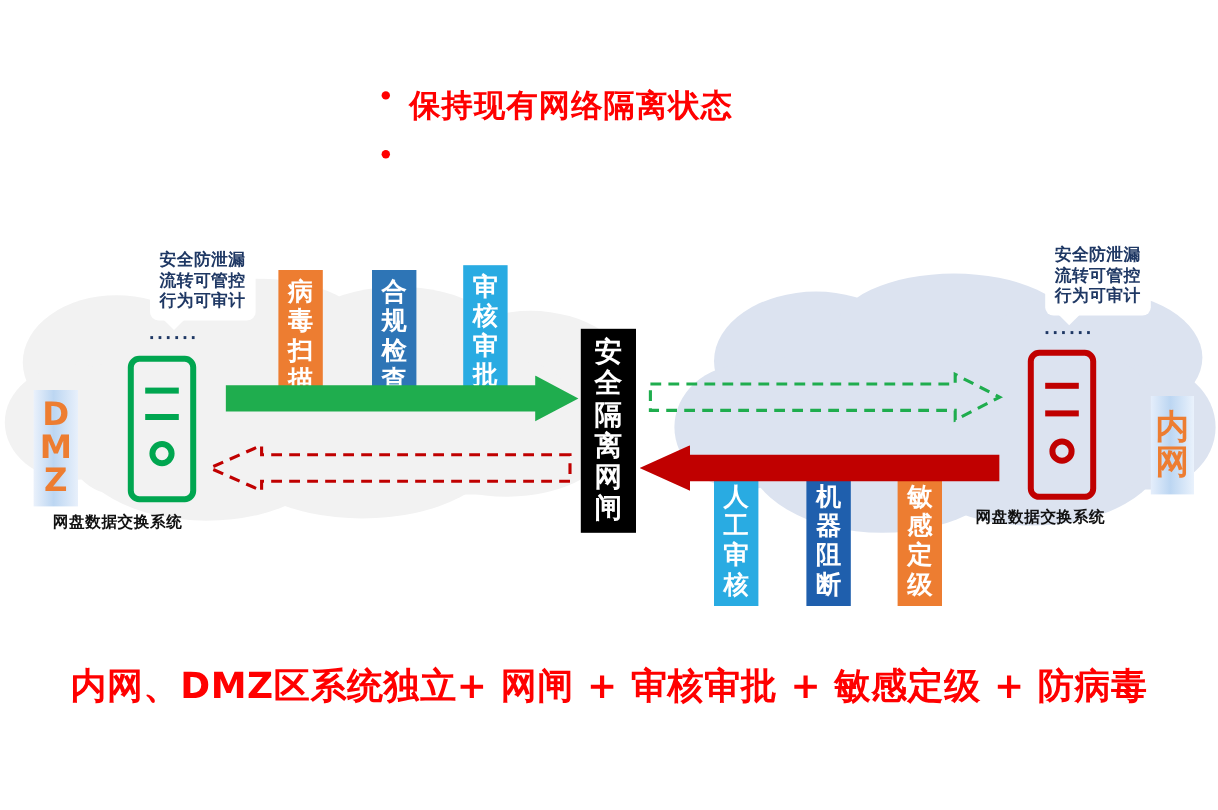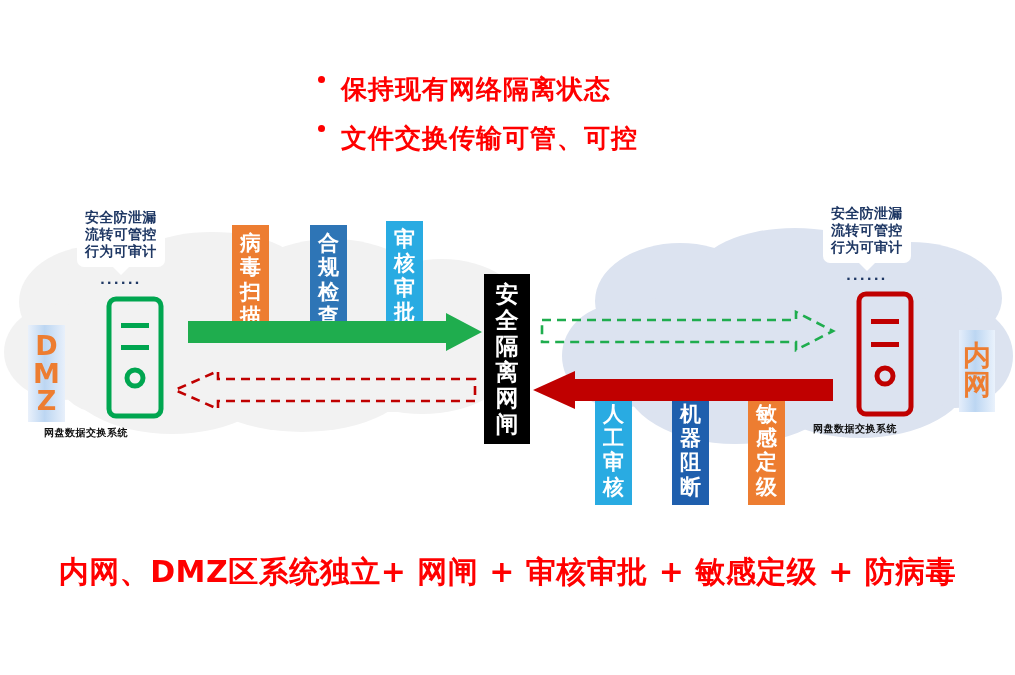--- a/index.html
+++ b/index.html
@@ -86,40 +86,41 @@
 
   
   .server {
     position: absolute;
   }
   #server-left { left: 105px; top: 295px; }
   #server-right { left: 855px; top: 290px; }
 
   .server-caption {
     position: absolute;
-    font-size: 10px;
+    font-size: 13px;
     font-weight: bold;
     color: #111111;
     white-space: nowrap;
     letter-spacing: 0.5px;
   }
   #caption-left { left: 44px; top: 426px; }
   #caption-right { left: 813px; top: 422px; }
 
   
   .callout {
     position: absolute;
   }
   #callout-left { left: 77px; top: 204px; }
   #callout-right { left: 823px; top: 200px; }
   .callout-box {
     background: #ffffff;
     border-radius: 7px;
     padding: 5px 8px 6px 8px;
     text-align: center;
+    margin-left: 48px;
   }
   .callout-line {
     color: #1F3864;
     font-size: 14px;
     font-weight: bold;
     line-height: 1.23;
     white-space: nowrap;
     letter-spacing: 0.3px;
   }
   .callout-tail {
@@ -228,21 +229,20 @@
     </g>
   </svg>
 
   <div class="bullets">
     <div class="bullet-row">
       <span class="bullet-dot"></span>
       <span class="bullet-text">保持现有网络隔离状态</span>
     </div>
     <div class="bullet-row">
       <span class="bullet-dot"></span>
-      <span class="bullet-text">文件交换传输可管、可控</span>
     </div>
   </div>
 
   <div id="zone-dmz" class="zone-box">
     <span class="zone-char">D</span>
     <span class="zone-char">M</span>
     <span class="zone-char">Z</span>
   </div>
 
   <div id="zone-intranet" class="zone-box">

